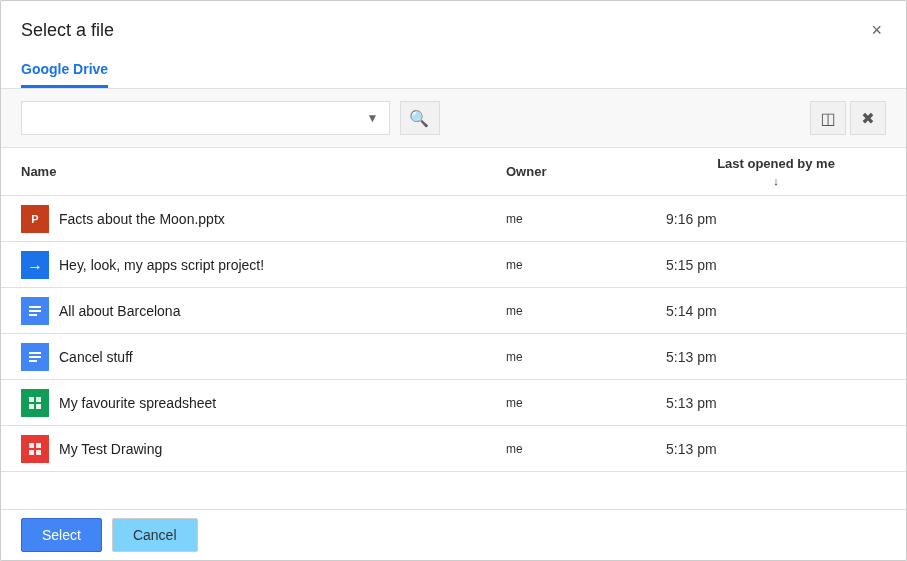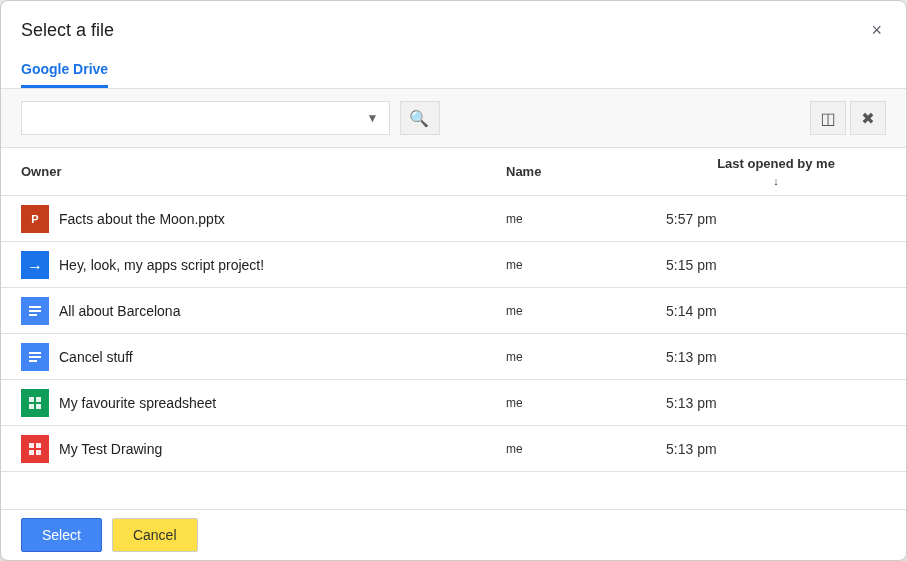--- a/index.html
+++ b/index.html
@@ -9,21 +9,21 @@
       align-items: center;
       justify-content: center;
       min-height: 100vh;
       font-family: Arial, sans-serif;
     }
     .dialog {
       width: 907px;
       height: 561px;
       background: #fff;
       border: 1px solid #ccc;
-      border-radius: 8px;
+      border-radius: 2px;
       box-shadow: 0 4px 16px rgba(0,0,0,0.2);
       display: flex;
       flex-direction: column;
       overflow: hidden;
       position: relative;
     }
     .dialog-header {
       display: flex;
       align-items: center;
       justify-content: space-between;
@@ -233,21 +233,21 @@
     .btn-select {
       background: #4285f4;
       color: #fff;
       border: 1px solid #3367d6;
       padding: 8px 20px;
       font-size: 14px;
       cursor: pointer;
       border-radius: 2px;
     }
     .btn-cancel {
-      background: #fde047;
+      background: #7dd3fc;
       color: #333;
       border: 1px solid #ccc;
       padding: 8px 20px;
       font-size: 14px;
       cursor: pointer;
       border-radius: 2px;
     }
     
     .file-list::-webkit-scrollbar { width: 8px; }
     .file-list::-webkit-scrollbar-track { background: #f1f1f1; }
@@ -283,39 +283,39 @@
       <button class="view-btn">
         <span>✖</span>
       </button>
     </div>
   </div>
 
   <div class="file-list">
 
     <div class="list-header">
       <div class="list-header-cell">
+        <span>Name</span>
+      </div>
+      <div class="list-header-cell">
         <span>Owner</span>
-      </div>
-      <div class="list-header-cell">
-        <span>Name</span>
       </div>
       <div class="list-header-cell" style="cursor:pointer;flex-direction:column;">
         <span>Last opened by me</span>
         <span class="sort-arrow">↓</span>
       </div>
     </div>
 
     <div id="file-rows-container">
         <div class="file-row">
       <div class="file-name-cell">
         <div class="file-icon file-icon-ppt" style="background:#c43e1c;">P</div>
         <span>Facts about the Moon.pptx</span>
       </div>
       <div class="owner-cell">me</div>
-      <div class="date-cell">5:57 pm</div>
+      <div class="date-cell">9:16 pm</div>
     </div>
         <div class="file-row">
       <div class="file-name-cell">
         <div class="file-icon file-icon-script" style="background:#1a73e8;font-size:16px;">→</div>
         <span>Hey, look, my apps script project!</span>
       </div>
       <div class="owner-cell">me</div>
       <div class="date-cell">5:15 pm</div>
     </div>
         <div class="file-row">

